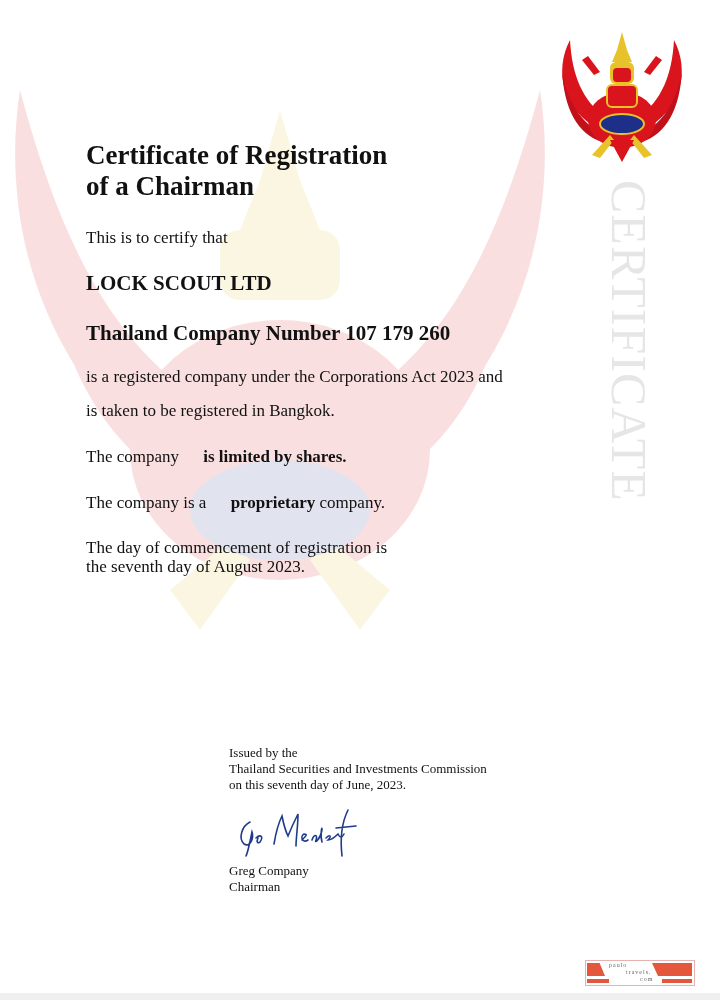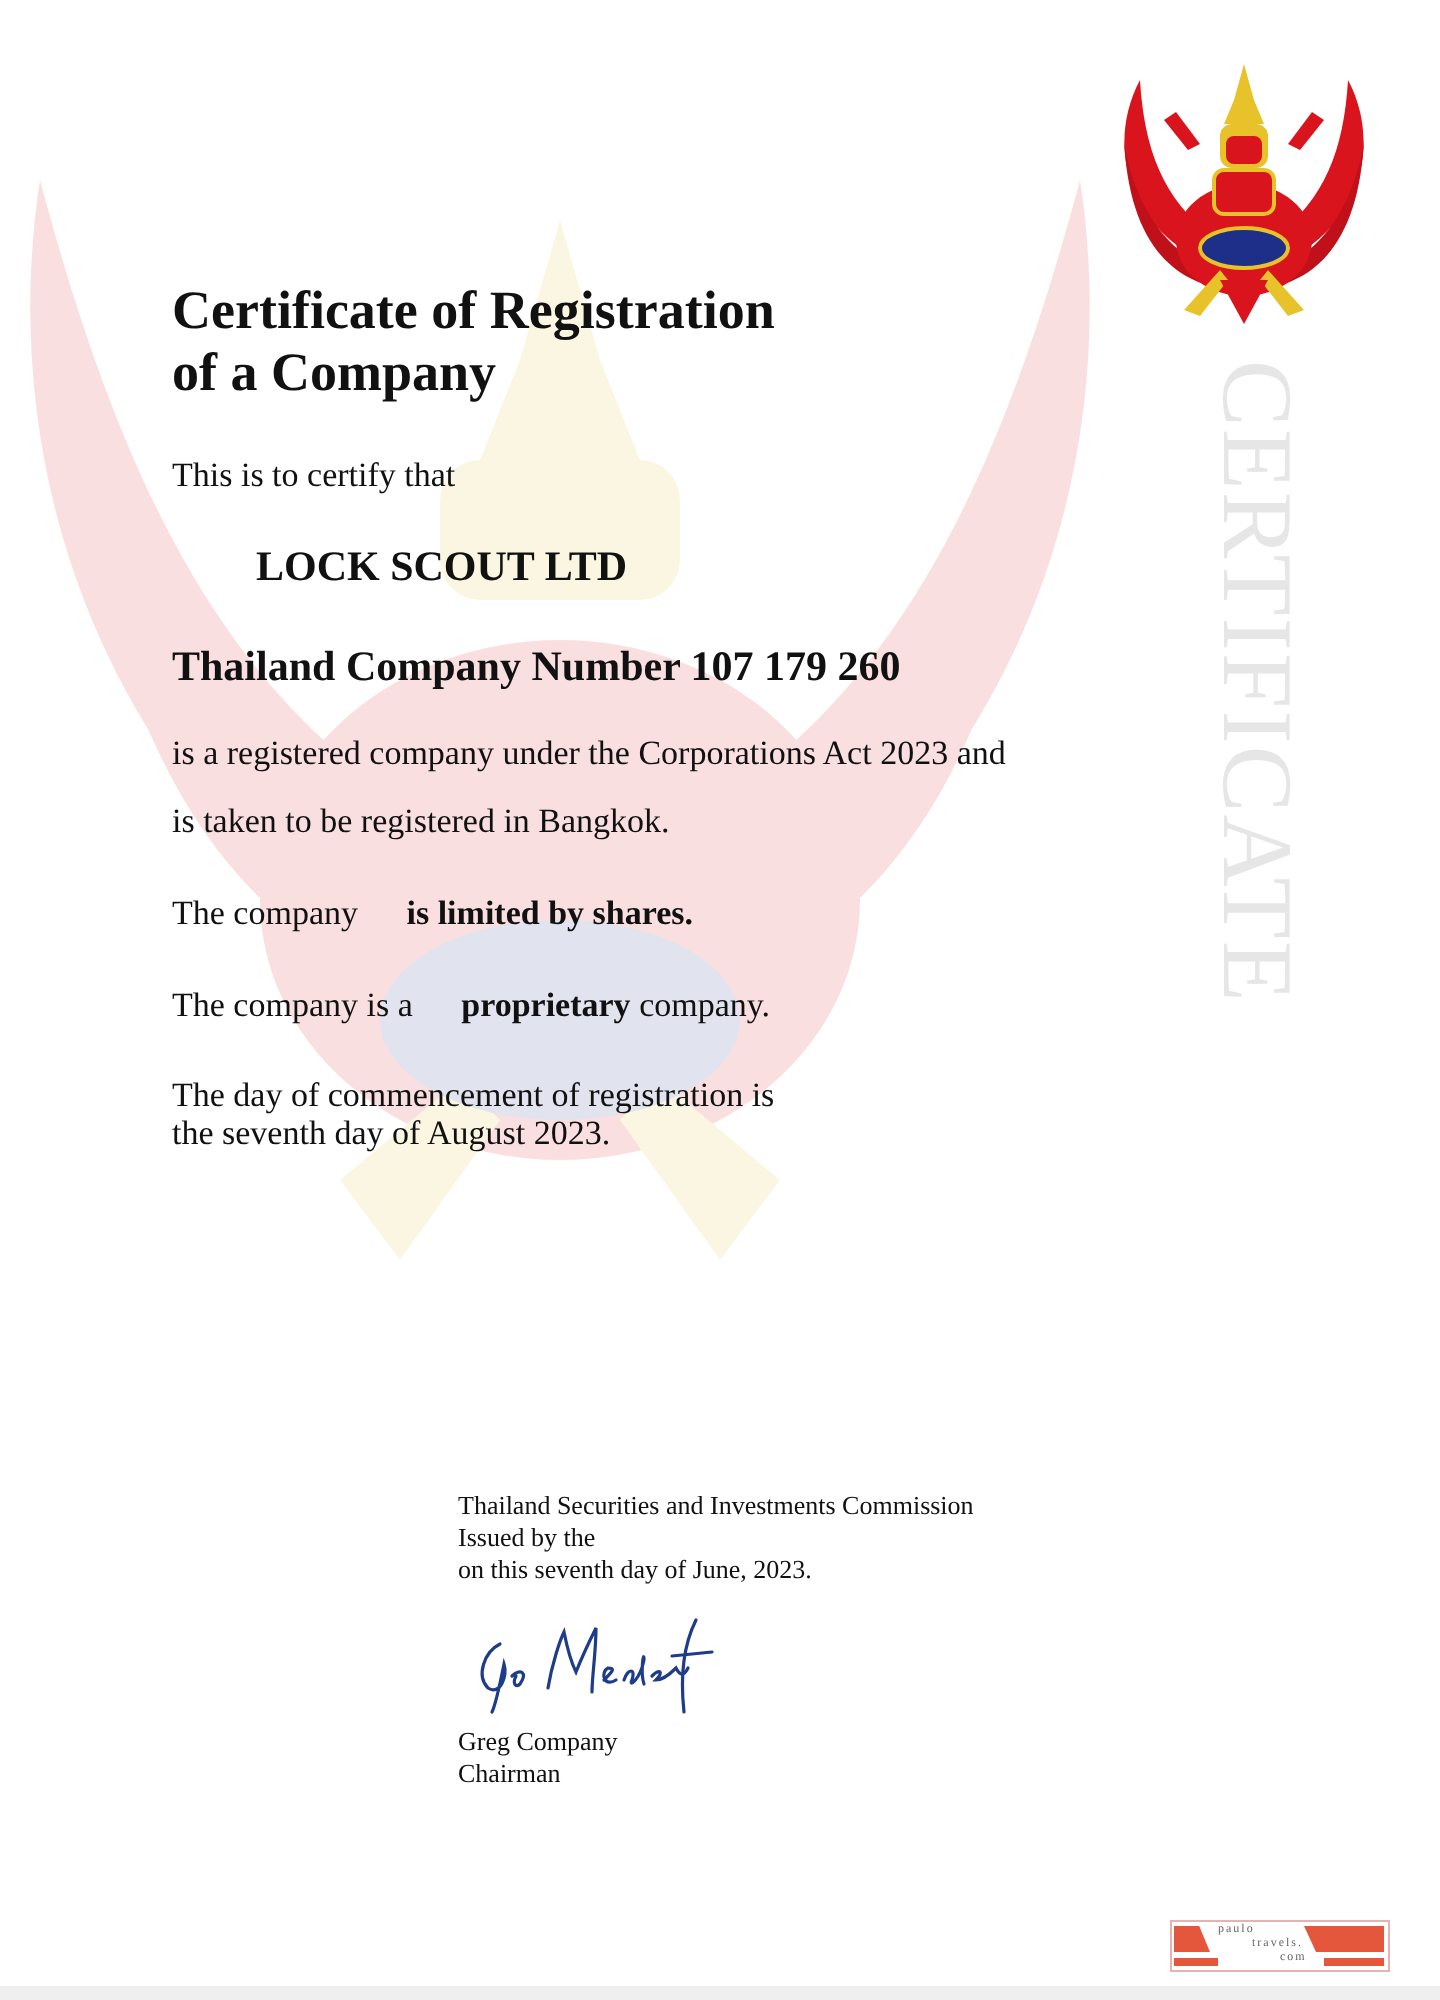--- a/index.html
+++ b/index.html
@@ -16,21 +16,21 @@
   .emblem { position: absolute; left: 552px; top: 30px; width: 140px; height: 135px; }
   .vertical-word {
     position: absolute; left: 600px; top: 180px;
     writing-mode: vertical-rl;
     font-size: 50px; letter-spacing: 1px;
     color: #e6e6e6; font-family: "Liberation Serif", serif;
   }
   .content { position: absolute; left: 86px; top: 140px; width: 500px; }
   .title { font-size: 27px; font-weight: bold; line-height: 31px; margin: 0; }
   .p { font-size: 17px; line-height: 22px; margin: 0; position: absolute; left: 86px; white-space: nowrap; }
-  .company { font-size: 21px; font-weight: bold; margin-left: 42px; }
+  .company { font-size: 21px; font-weight: bold; }
   .number { font-size: 21px; font-weight: bold; }
   b { font-weight: bold; margin-left: 20px; }
   .issuer { position: absolute; left: 229px; top: 745px; font-size: 13px; line-height: 16px; }
   .signature { position: absolute; left: 236px; top: 808px; width: 130px; height: 50px; }
   .signer { position: absolute; left: 229px; top: 863px; font-size: 13px; line-height: 16px; }
   .logo {
     position: absolute; left: 585px; top: 960px; width: 108px; height: 24px;
     border: 1px solid #e6b3b3; background: #fff; overflow: hidden;
   }
   .logo .stripe { position: absolute; background: #e5573d; }
@@ -72,39 +72,39 @@
   <ellipse cx="70" cy="94" rx="22" ry="10" fill="#1e2f8a" stroke="#e8c22a" stroke-width="2"></ellipse>
   <path d="M40 125 L 58 105 L 62 110 L 48 128 Z" fill="#e8c22a"></path>
   <path d="M100 125 L 82 105 L 78 110 L 92 128 Z" fill="#e8c22a"></path>
   <path d="M58 110 L 70 132 L 82 110 Z" fill="#d9141c"></path>
 </svg>
 
 <div class="vertical-word">CERTIFICATE</div>
 
 <div class="content">
   <h1 class="title">Certificate of Registration</h1>
-  <h1 class="title">of a Company</h1>
+  <h1 class="title">of a Chairman</h1>
 </div>
 
 <p class="p" style="top:227px">This is to certify that</p>
 <p class="p company" style="top:272px">LOCK SCOUT LTD</p>
 <p class="p number" style="top:322px">Thailand Company Number 107 179 260</p>
 <p class="p" style="top:366px">is a registered company under the Corporations Act 2023 and</p>
 <p class="p" style="top:400px">is taken to be registered in Bangkok.</p>
 
 <p class="p" style="top:446px"><span>The company </span><b>is limited by shares.</b></p>
 
 <p class="p" style="top:492px"><span>The company is a </span><b>proprietary</b><span> company.</span></p>
 
 <p class="p" style="top:537px">The day of commencement of registration is</p>
 <p class="p" style="top:556px; font-weight:normal">the seventh day of August 2023.</p>
 
 <div class="issuer">
+  <div>Issued by the</div>
   <div>Thailand Securities and Investments Commission</div>
-  <div>Issued by the</div>
   <div>on this seventh day of June, 2023.</div>
 </div>
 
 <svg class="signature" viewBox="0 0 130 50">
   <g fill="none" stroke="#1f3c8a" stroke-width="1.6" stroke-linecap="round">
     <path d="M14 14 C 6 18, 2 30, 8 36 C 14 40, 18 30, 16 24 C 14 34, 12 44, 10 48"></path>
     <path d="M20 30 C 24 26, 28 28, 24 34 C 22 36, 20 34, 22 30"></path>
     <path d="M38 36 C 40 24, 44 12, 46 8 C 48 18, 50 24, 52 28 C 56 18, 60 10, 62 6 C 62 18, 60 30, 60 38"></path>
     <path d="M66 32 C 70 28, 72 26, 68 26 C 64 28, 66 36, 72 32"></path>
     <path d="M76 32 C 78 26, 82 26, 80 32 C 78 36, 84 32, 86 22 C 86 16, 84 28, 86 34"></path>

